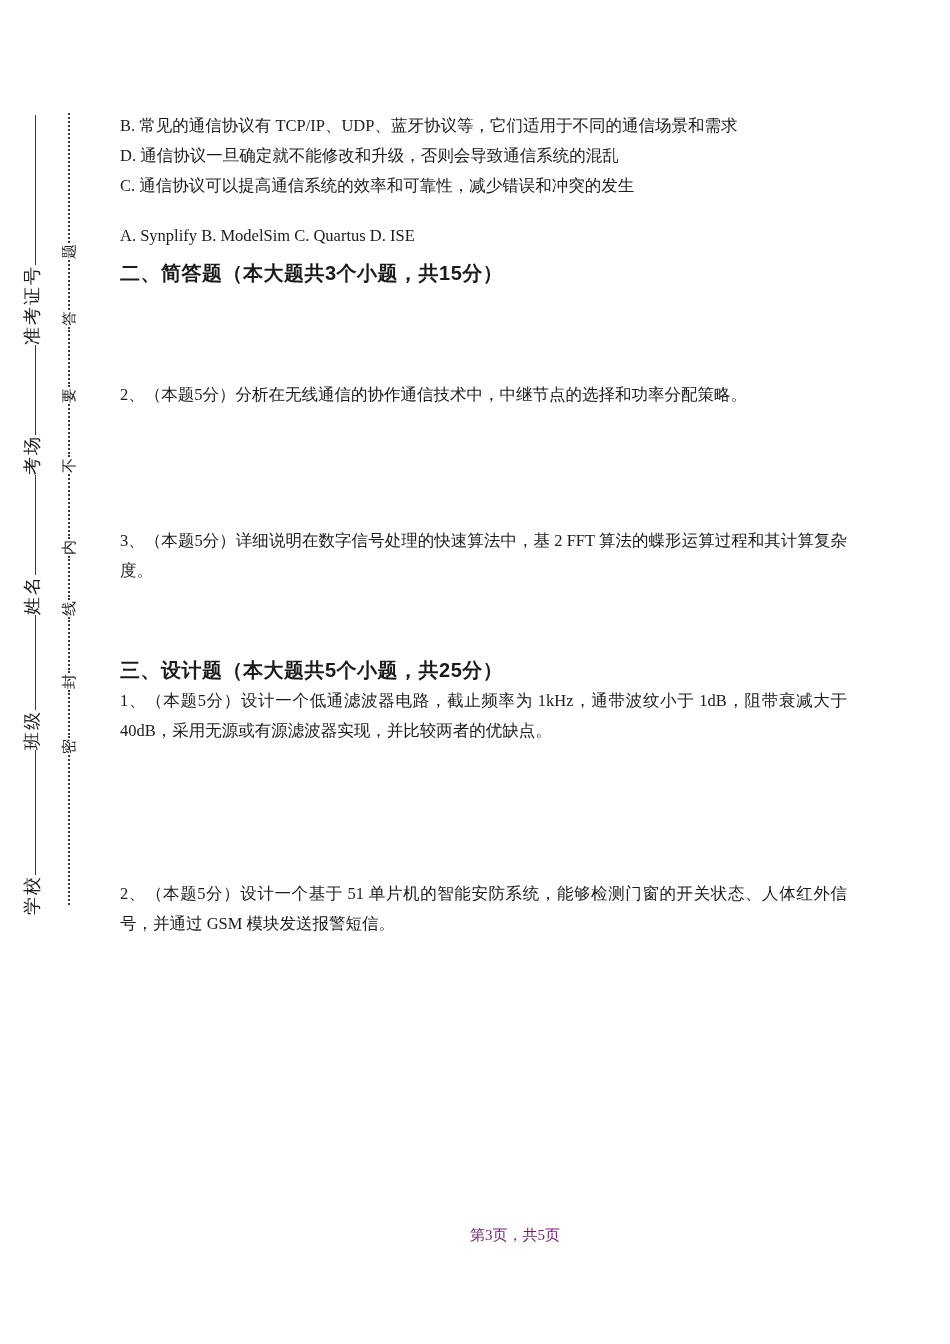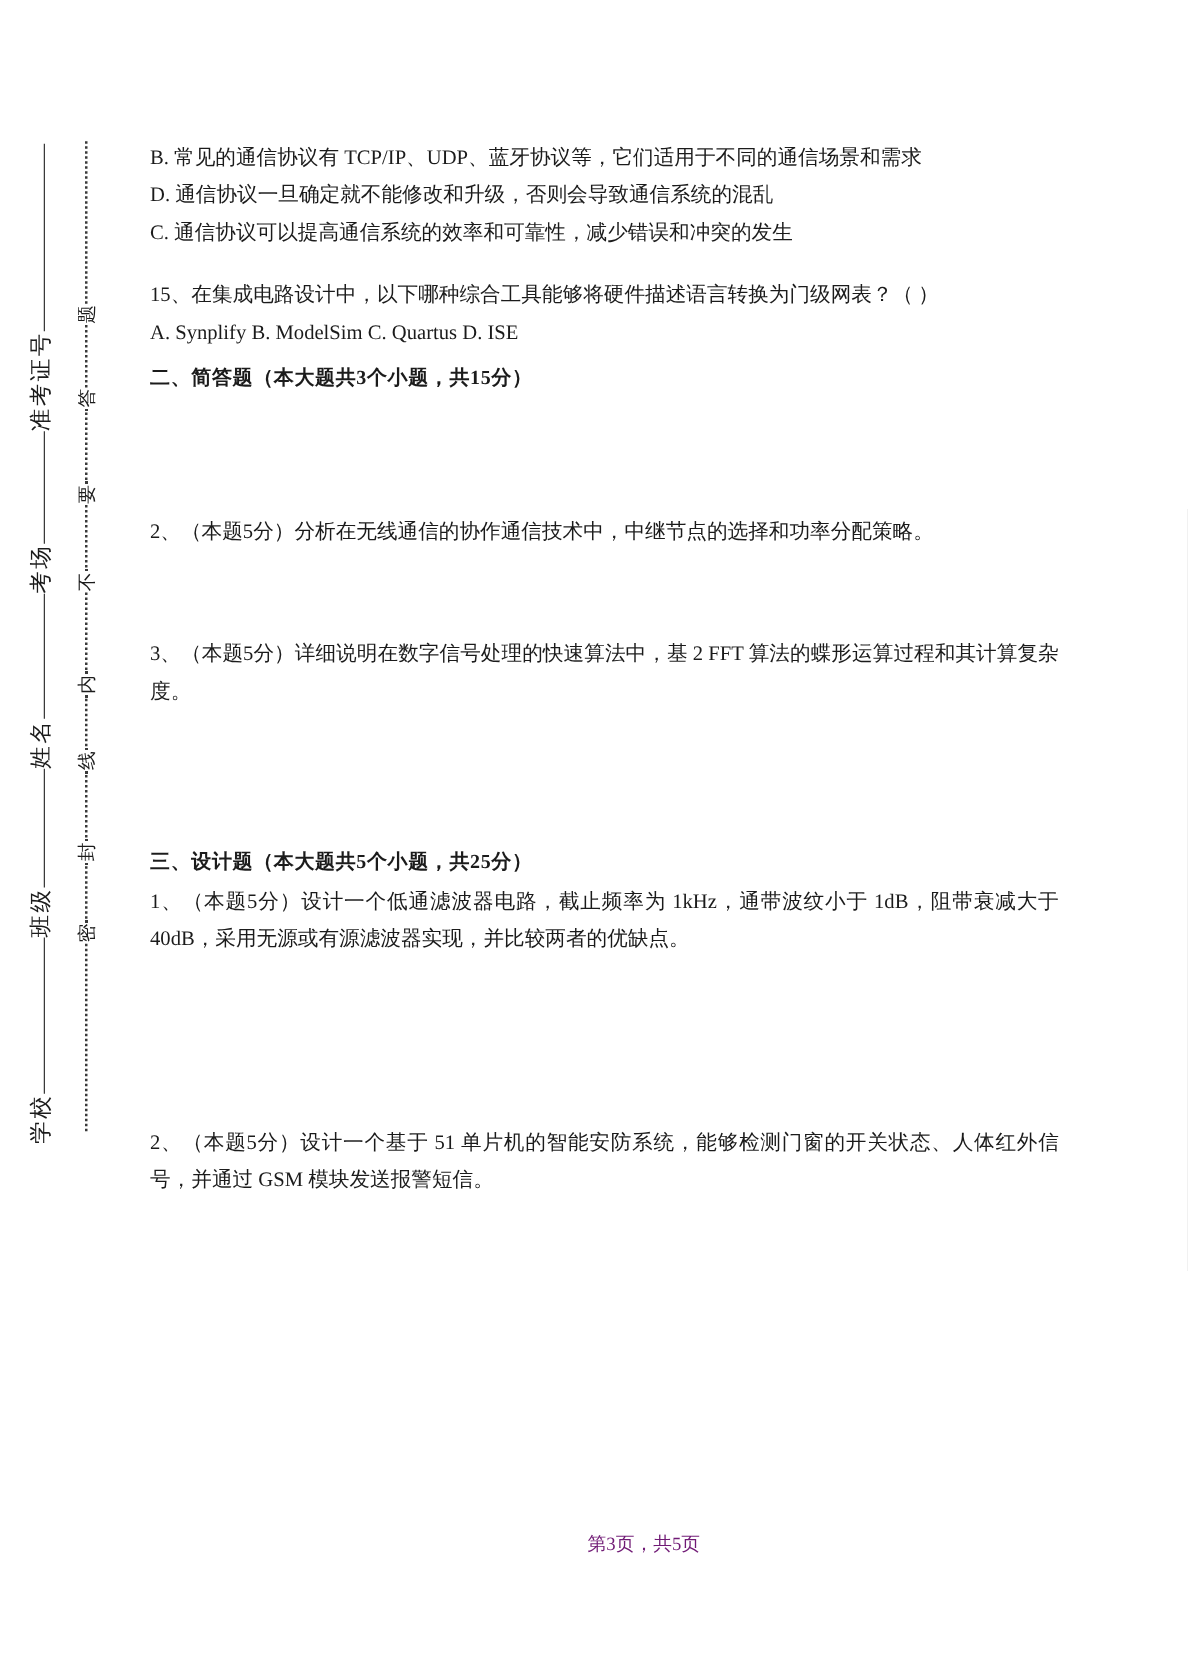--- a/index.html
+++ b/index.html
@@ -61,33 +61,33 @@
     left: 120px;
     top: 0;
     width: 727px;
     font-size: 16.5px;
     line-height: 30px;
     text-align: justify;
   }
   .option-line { margin: 0; }
   .q-block p { margin: 0; }
   .section-heading {
-    font-family: Liberation Serif, serif;
+    font-family: Liberation Sans, sans-serif;
     font-weight: bold;
-    font-size: 16px;
+    font-size: 20px;
     line-height: 32px;
     margin: 0;
     letter-spacing: 0.5px;
   }
   .mt-opts   { margin-top: 111px; }
   .mt-q15    { margin-top: 20px; }
   .mt-head2  { margin-top: 6px; }
   .mt-s2q2   { margin-top: 91px; }
-  .mt-s2q3   { margin-top: 68px; }
-  .mt-head3  { margin-top: 106px; }
+  .mt-s2q3   { margin-top: 116px; }
+  .mt-head3  { margin-top: 68px; }
   .mt-s3q1   { margin-top: 0px; }
   .mt-s3q2   { margin-top: 133px; }
 
   .footer {
     position: absolute;
     left: 0;
     top: 1226px;
     width: 100%;
     text-align: center;
     font-size: 15px;
@@ -135,21 +135,20 @@
 
   <div class="content">
 
     <div class="q-block mt-opts">
       <p class="option-line">B. 常见的通信协议有 TCP/IP、UDP、蓝牙协议等，它们适用于不同的通信场景和需求</p>
       <p class="option-line">D. 通信协议一旦确定就不能修改和升级，否则会导致通信系统的混乱</p>
       <p class="option-line">C. 通信协议可以提高通信系统的效率和可靠性，减少错误和冲突的发生</p>
     </div>
 
     <div class="q-block mt-q15">
-      <p>15、在集成电路设计中，以下哪种综合工具能够将硬件描述语言转换为门级网表？（ ）</p>
       <p>A. Synplify B. ModelSim C. Quartus D. ISE</p>
     </div>
 
     <p class="section-heading mt-head2">二、简答题（本大题共3个小题，共15分）</p>
 
 
     <div class="q-block mt-s2q2">
       <p>2、（本题5分）分析在无线通信的协作通信技术中，中继节点的选择和功率分配策略。</p>
     </div>
 

